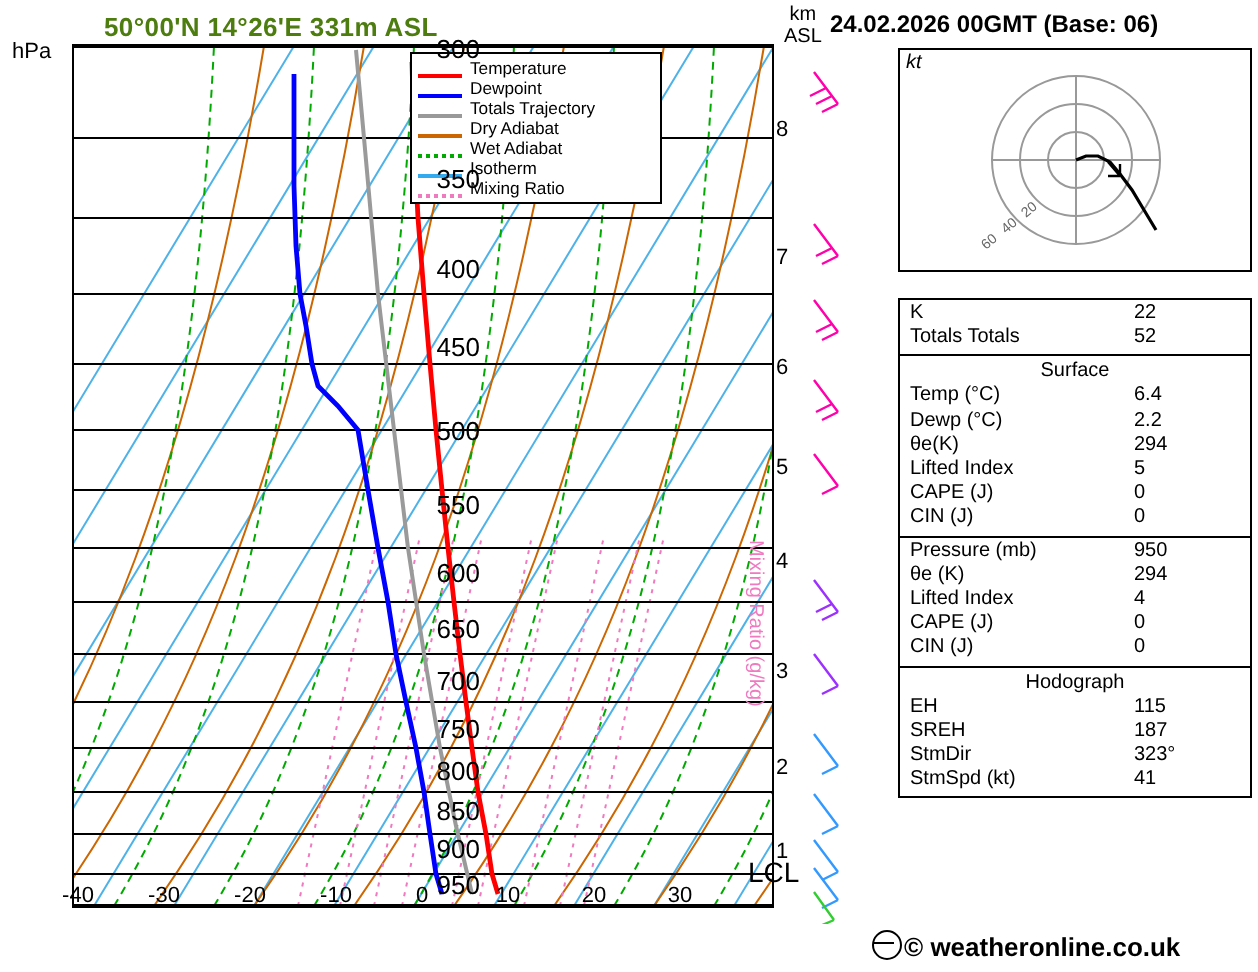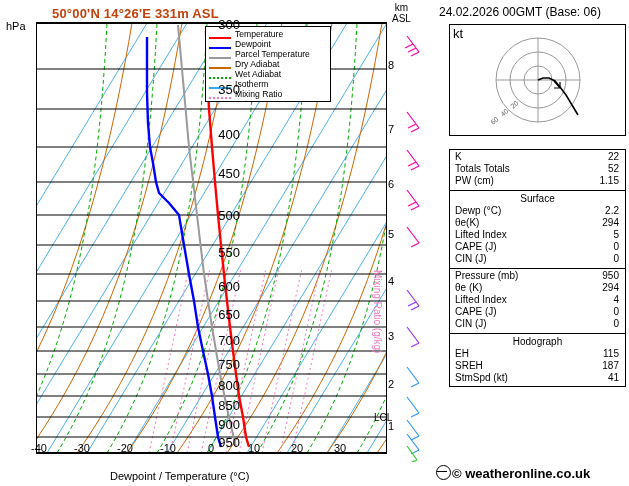--- a/index.html
+++ b/index.html
@@ -1,54 +1,54 @@
 <!DOCTYPE html>
 <html><head>
 <meta charset="utf-8">
 <style>
   html,body{margin:0;padding:0;}
   body{width:629px;height:486px;background:#ffffff;font-family:"Liberation Sans",sans-serif;overflow:hidden;position:relative;}
   .root{position:absolute;left:0;top:0;width:629px;height:486px;}
 
   
   .hpa{position:absolute;left:6px;top:20px;font-size:11px;color:#000;}
-  .title{position:absolute;left:52px;top:6px;font-size:13px;font-weight:bold;color:#c2410c;letter-spacing:.2px;}
+  .title{position:absolute;left:52px;top:6px;font-size:13px;font-weight:bold;color:#4d7c0f;letter-spacing:.2px;}
   .kmasl{position:absolute;left:392px;top:2px;font-size:10px;color:#000;text-align:center;line-height:11px;}
-  .rhead{position:absolute;left:439px;top:5px;font-size:12px;font-weight:normal;color:#000;}
+  .rhead{position:absolute;left:415px;top:5px;font-size:12px;font-weight:bold;color:#000;}
 
   
   .plot{position:absolute;left:36px;top:22px;width:349px;height:430px;border:1px solid #000;background:#fff;overflow:hidden;}
   .plot svg{position:absolute;left:0;top:0;}
 
   .ytick{position:absolute;right:389px;font-size:13px;color:#000;text-align:right;width:34px;}
   .xtick{position:absolute;top:442px;font-size:11px;color:#000;text-align:center;width:40px;}
   .xlabel{position:absolute;left:110px;top:470px;font-size:11px;color:#000;}
 
   .kmtick{position:absolute;left:388px;font-size:11px;color:#000;}
   .mixlabel{position:absolute;left:383px;top:270px;font-size:10px;color:#f07ac0;transform:rotate(90deg);transform-origin:left top;white-space:nowrap;}
 
-  .lcl{position:absolute;left:374px;top:412px;font-size:10px;color:#000;}
+  .lcl{position:absolute;left:374px;top:428px;font-size:14px;color:#000;}
 
   
   .legend{position:absolute;left:205px;top:26px;width:118px;border:1px solid #000;background:#fff;padding:2px 3px;font-size:8.6px;color:#000;line-height:10.4px;}
   .legend .row{display:flex;align-items:flex-end;gap:4px;height:10px;}
   .legend .sw{width:22px;height:0;border-top-width:2px;border-top-style:solid;flex:0 0 22px;}
   .legend .sw.dash{border-top-style:dotted;}
 
   
   .hodo{position:absolute;left:449px;top:24px;width:175px;height:110px;border:1px solid #000;background:#fff;}
-  .hodo .kt{position:absolute;left:3px;top:1px;font-size:13px;color:#000;}
+  .hodo .kt{position:absolute;left:3px;top:1px;font-size:10px;color:#000;font-style:italic;}
 
   
   .ptable{position:absolute;left:449px;top:149px;width:175px;border:1px solid #000;background:#fff;font-size:10px;color:#000;}
   .ptable .sec{border-bottom:1px solid #000;padding:1px 0 2px 0;}
   .ptable .sec:last-child{border-bottom:none;}
   .ptable .hdr{text-align:center;font-size:10px;padding:1px 0;}
   .ptable .ln{display:flex;justify-content:space-between;padding:0 6px 0 5px;line-height:12.2px;}
-  .ptable .ln .v{width:52px;text-align:right;}
+  .ptable .ln .v{width:52px;text-align:left;}
 
   .credit{position:absolute;left:452px;top:466px;font-size:13px;color:#000;font-weight:bold;}
   .globe{position:absolute;left:436px;top:465px;width:13px;height:13px;border-radius:50%;border:1.4px solid #000;}
   .globe:after{content:"";position:absolute;left:0;top:5px;width:10.2px;height:0;border-top:1.4px solid #000;}
 </style>
 </head>
 <body>
 
 <div class="root">
 
@@ -145,21 +145,21 @@
     <div class="row">
       <span class="sw" style="border-top-color:#ff0000"></span>
       <span>Temperature</span>
     </div>
     <div class="row">
       <span class="sw" style="border-top-color:#0000ff"></span>
       <span>Dewpoint</span>
     </div>
     <div class="row">
       <span class="sw" style="border-top-color:#999999"></span>
-      <span>Parcel Temperature</span>
+      <span>Totals Trajectory</span>
     </div>
     <div class="row">
       <span class="sw" style="border-top-color:#cc6600"></span>
       <span>Dry Adiabat</span>
     </div>
     <div class="row">
       <span class="sw dash" style="border-top-color:#00aa00"></span>
       <span>Wet Adiabat</span>
     </div>
     <div class="row">
@@ -188,21 +188,20 @@
   <div class="ytick" style="top:435px">950</div>
 
   <div class="xtick" style="left:19px">-40</div>
   <div class="xtick" style="left:62px">-30</div>
   <div class="xtick" style="left:105px">-20</div>
   <div class="xtick" style="left:148px">-10</div>
   <div class="xtick" style="left:191px">0</div>
   <div class="xtick" style="left:234px">10</div>
   <div class="xtick" style="left:277px">20</div>
   <div class="xtick" style="left:320px">30</div>
-  <div class="xlabel">Dewpoint / Temperature (°C)</div>
 
   <div class="kmtick" style="top:59px">8</div>
   <div class="kmtick" style="top:123px">7</div>
   <div class="kmtick" style="top:178px">6</div>
   <div class="kmtick" style="top:228px">5</div>
   <div class="kmtick" style="top:275px">4</div>
   <div class="kmtick" style="top:330px">3</div>
   <div class="kmtick" style="top:378px">2</div>
   <div class="kmtick" style="top:420px">1</div>
 
@@ -253,29 +252,29 @@
   <div class="ptable">
     <div class="sec">
       <div class="ln">
         <span>K</span>
         <span class="v">22</span>
       </div>
       <div class="ln">
         <span>Totals Totals</span>
         <span class="v">52</span>
       </div>
-      <div class="ln">
-        <span>PW (cm)</span>
-        <span class="v">1.15</span>
-      </div>
     </div>
 
     <div class="sec">
       <div class="hdr">Surface</div>
       <div class="ln">
+        <span>Temp (°C)</span>
+        <span class="v">6.4</span>
+      </div>
+      <div class="ln">
         <span>Dewp (°C)</span>
         <span class="v">2.2</span>
       </div>
       <div class="ln">
         <span>θe(K)</span>
         <span class="v">294</span>
       </div>
       <div class="ln">
         <span>Lifted Index</span>
         <span class="v">5</span>
@@ -317,20 +316,24 @@
       <div class="hdr">Hodograph</div>
       <div class="ln">
         <span>EH</span>
         <span class="v">115</span>
       </div>
       <div class="ln">
         <span>SREH</span>
         <span class="v">187</span>
       </div>
       <div class="ln">
+        <span>StmDir</span>
+        <span class="v">323°</span>
+      </div>
+      <div class="ln">
         <span>StmSpd (kt)</span>
         <span class="v">41</span>
       </div>
     </div>
   </div>
 
   <div class="globe"></div>
   <div class="credit">© weatheronline.co.uk</div>
 
 </div>

